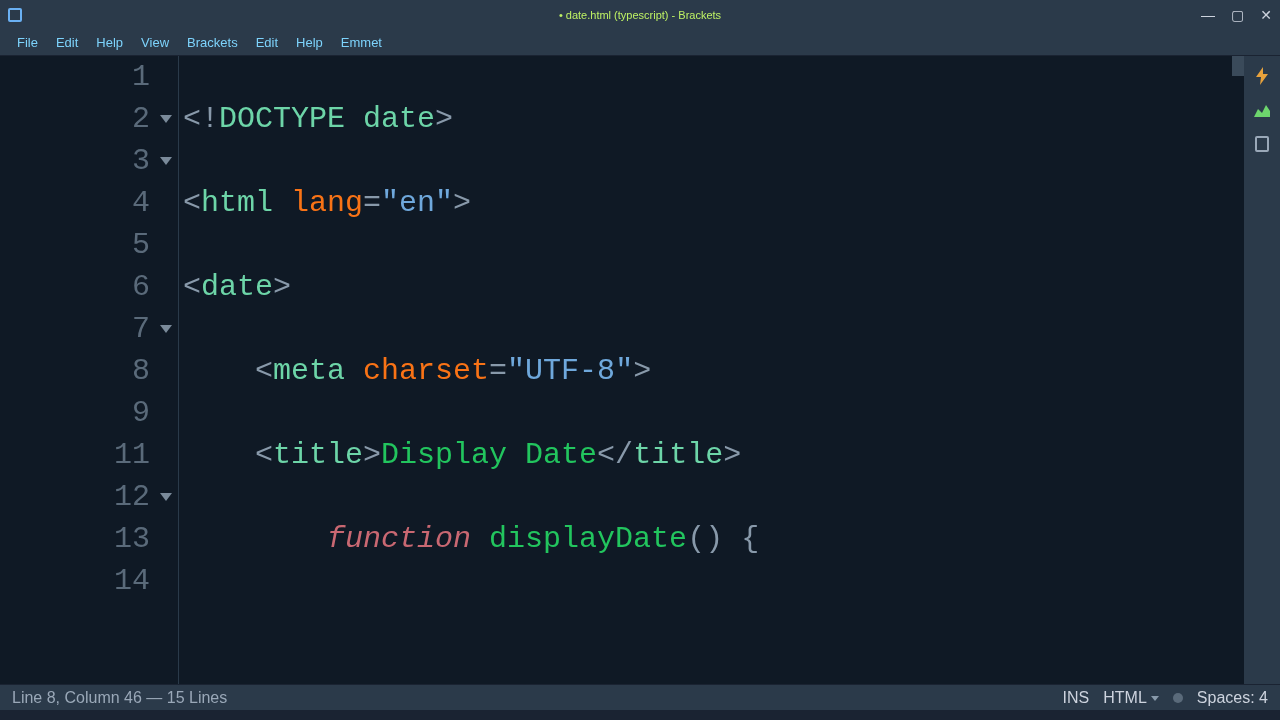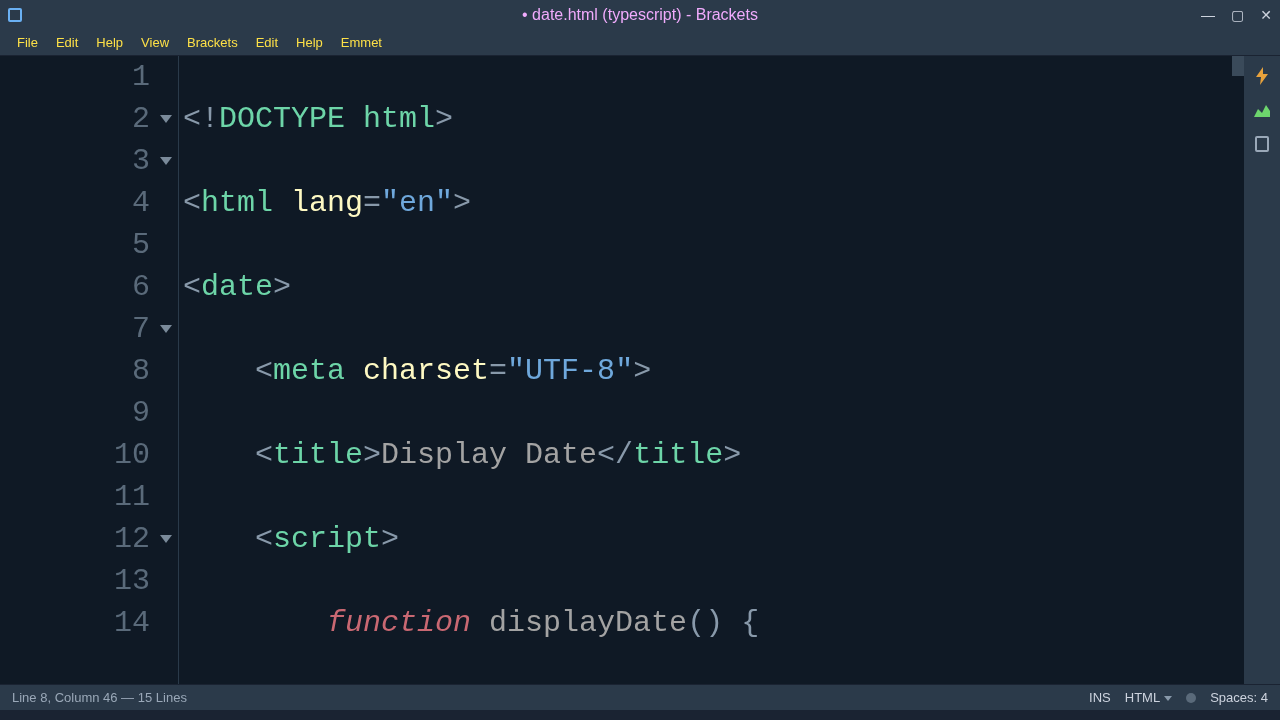--- a/index.html
+++ b/index.html
@@ -24,22 +24,22 @@
   width: 14px;
   height: 14px;
   border: 2px solid #6ab0f3;
   border-radius: 2px;
   margin-right: 8px;
 }
 .title-text {
   position: absolute;
   left: 50%;
   transform: translateX(-50%);
-  font-size: 16px;
-  color: #f0abfc;
+  font-size: 11px;
+  color: #bef264;
 }
 .window-controls {
   margin-left: auto;
   display: flex;
   gap: 16px;
   font-size: 14px;
   color: #cdd3de;
 }
 .window-controls span { cursor: pointer; }
 .menubar {
@@ -47,21 +47,21 @@
   background: #2b3a4a;
   display: flex;
   align-items: center;
   padding: 0 8px;
   border-bottom: 1px solid #1a2332;
   font-size: 13px;
 }
 .menubar .menu-item {
   padding: 3px 9px;
   cursor: pointer;
-  color: #fde047;
+  color: #7dd3fc;
 }
 .editor-area {
   display: flex;
   height: 628px;
   background: #0f1925;
 }
 .main-editor {
   flex: 1;
   display: flex;
   overflow: hidden;
@@ -98,24 +98,24 @@
   font-size: 30px;
   line-height: 42px;
   padding-left: 4px;
   border-left: 1px solid #2a3a4a;
   white-space: pre;
   overflow: hidden;
 }
 .code-line { height: 42px; }
 .t-punct { color: #8899aa; }
 .t-tag { color: #6dd5a8; }
-.t-attr { color: #fef9c3; }
+.t-attr { color: #f97316; }
 .t-string { color: #6fa8dc; }
 .t-kw { color: #c96872; font-style: italic; text-align: center; }
-.t-func { color: #a3a3a3; }
+.t-func { color: #22c55e; }
 
 .right-rail {
   width: 36px;
   background: #2b3a4a;
   display: flex;
   flex-direction: column;
   align-items: center;
   padding-top: 10px;
   gap: 14px;
 }
@@ -134,21 +134,21 @@
   border: 2px solid #9aa8b8;
   border-radius: 2px;
 }
 
 .statusbar {
   height: 26px;
   background: #2b3a4a;
   display: flex;
   align-items: center;
   padding: 0 12px;
-  font-size: 13px;
+  font-size: 16px;
   color: #9aa8b8;
   border-top: 1px solid #1a2332;
   justify-content: flex-end;
 }
 .status-left { flex: 1; }
 .status-right { display: flex; gap: 14px; align-items: center; }
 .status-item { color: #cdd3de; }
 .dropdown-tri {
   display: inline-block;
   width: 0; height: 0;
@@ -200,33 +200,31 @@
     <div class="gutter" id="gutter">
         <div class="line-number">1</div>
         <div class="line-number">2<div class="fold-marker"></div></div>
         <div class="line-number">3<div class="fold-marker"></div></div>
         <div class="line-number">4</div>
         <div class="line-number">5</div>
         <div class="line-number">6</div>
         <div class="line-number">7<div class="fold-marker"></div></div>
         <div class="line-number">8</div>
         <div class="line-number">9</div>
-        <div class="line-number">10</div>
         <div class="line-number">11</div>
         <div class="line-number">12<div class="fold-marker"></div></div>
         <div class="line-number">13</div>
         <div class="line-number">14</div>
       </div>
     <div class="code-area">
-<div class="code-line"><span class="t-punct">&lt;!</span><span class="t-tag">DOCTYPE html</span><span class="t-punct">&gt;</span></div>
+<div class="code-line"><span class="t-punct">&lt;!</span><span class="t-tag">DOCTYPE date</span><span class="t-punct">&gt;</span></div>
 <div class="code-line"><span class="t-punct">&lt;</span><span class="t-tag">html</span><span> </span><span class="t-attr">lang</span><span class="t-punct">=</span><span class="t-string">"en"</span><span class="t-punct">&gt;</span></div>
 <div class="code-line"><span class="t-punct">&lt;</span><span class="t-tag">date</span><span class="t-punct">&gt;</span></div>
 <div class="code-line"><span>    </span><span class="t-punct">&lt;</span><span class="t-tag">meta</span><span> </span><span class="t-attr">charset</span><span class="t-punct">=</span><span class="t-string">"UTF-8"</span><span class="t-punct">&gt;</span></div>
 <div class="code-line"><span>    </span><span class="t-punct">&lt;</span><span class="t-tag">title</span><span class="t-punct">&gt;</span><span class="t-func">Display Date</span><span class="t-punct">&lt;/</span><span class="t-tag">title</span><span class="t-punct">&gt;</span></div>
-<div class="code-line"><span>    </span><span class="t-punct">&lt;</span><span class="t-tag">script</span><span class="t-punct">&gt;</span></div>
 <div class="code-line"><span>        </span><span class="t-kw">function</span><span> </span><span class="t-func">displayDate</span><span class="t-punct">() {</span></div>
 
 
 
 
 
 
 
 
     </div>

